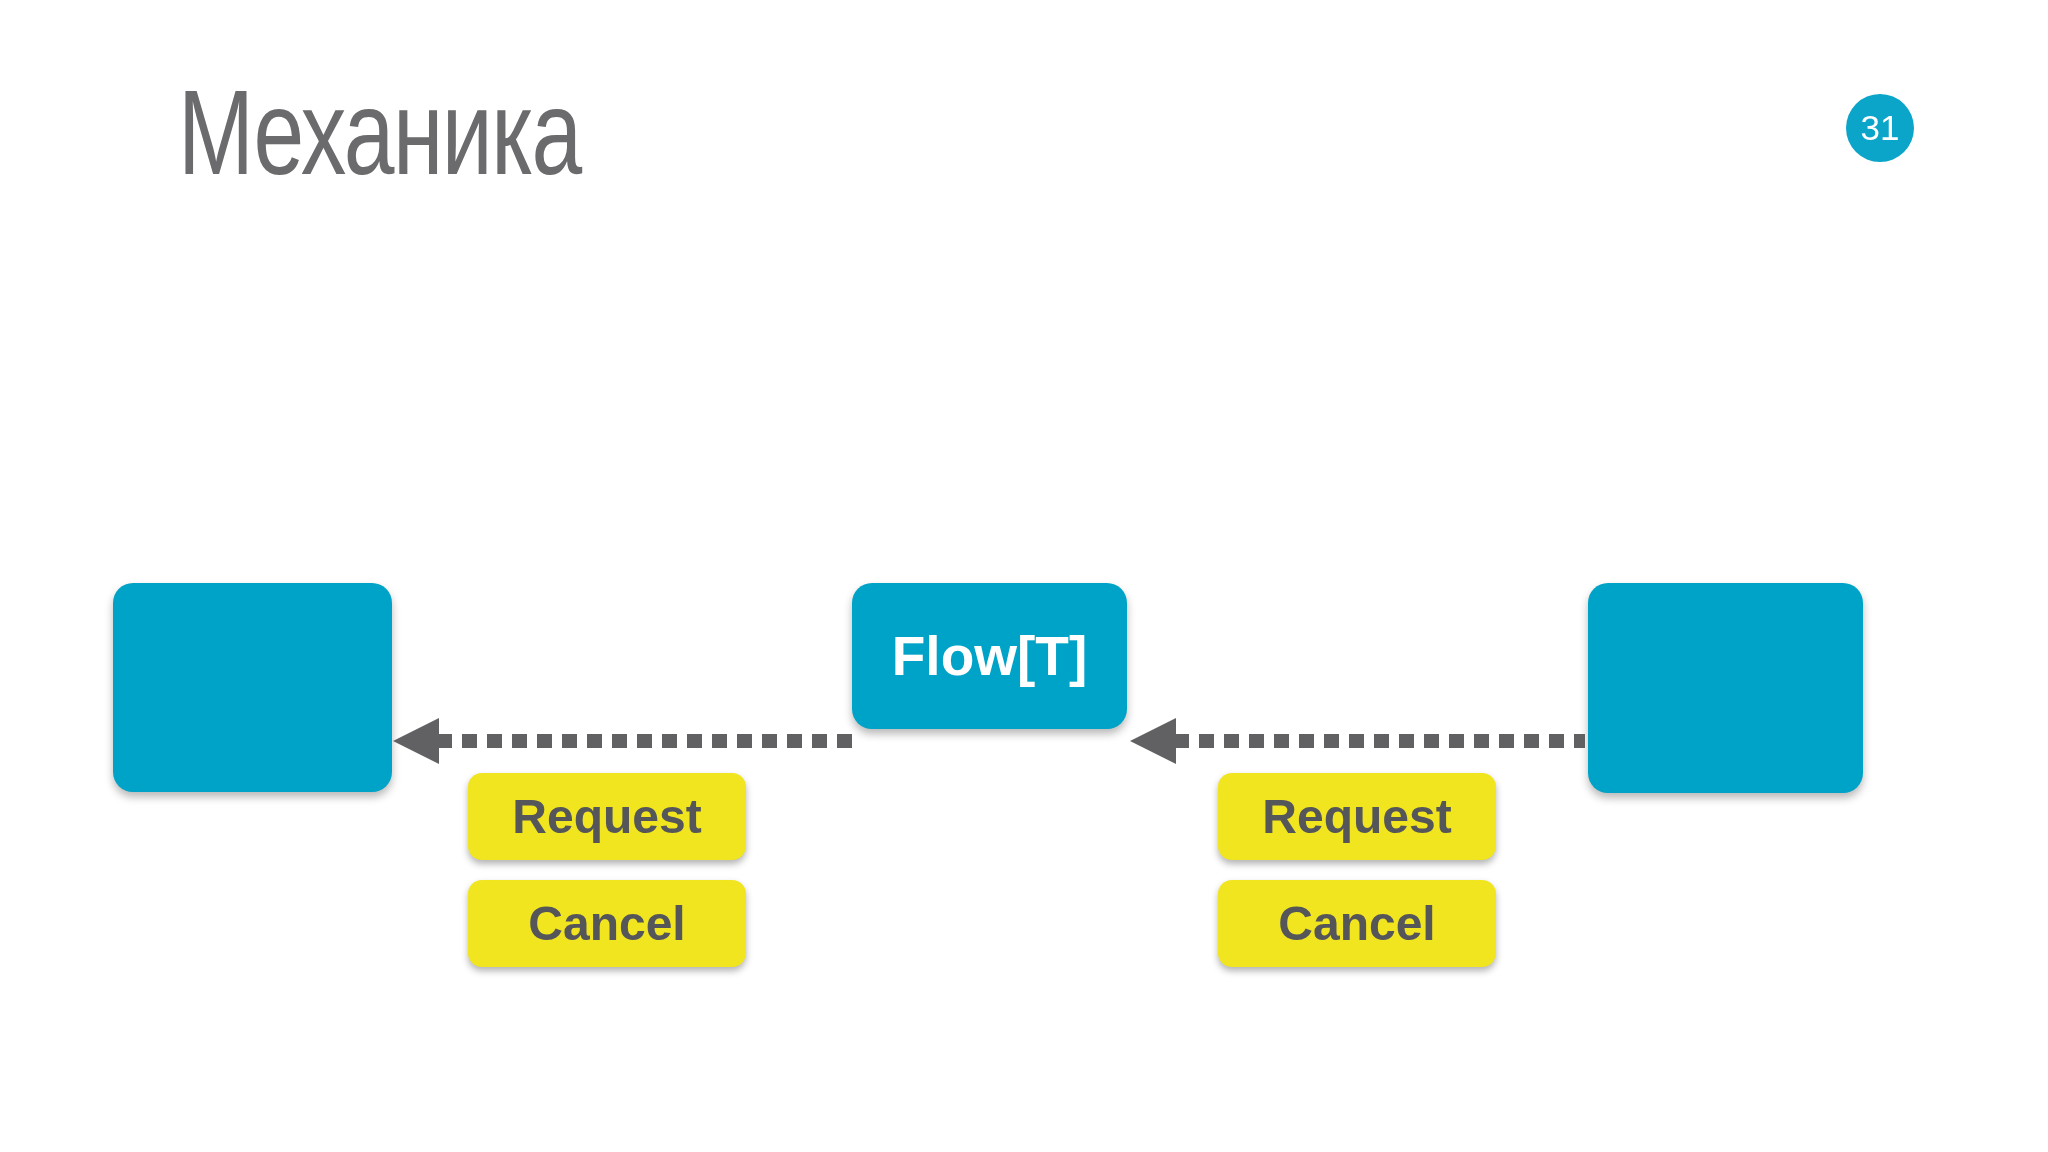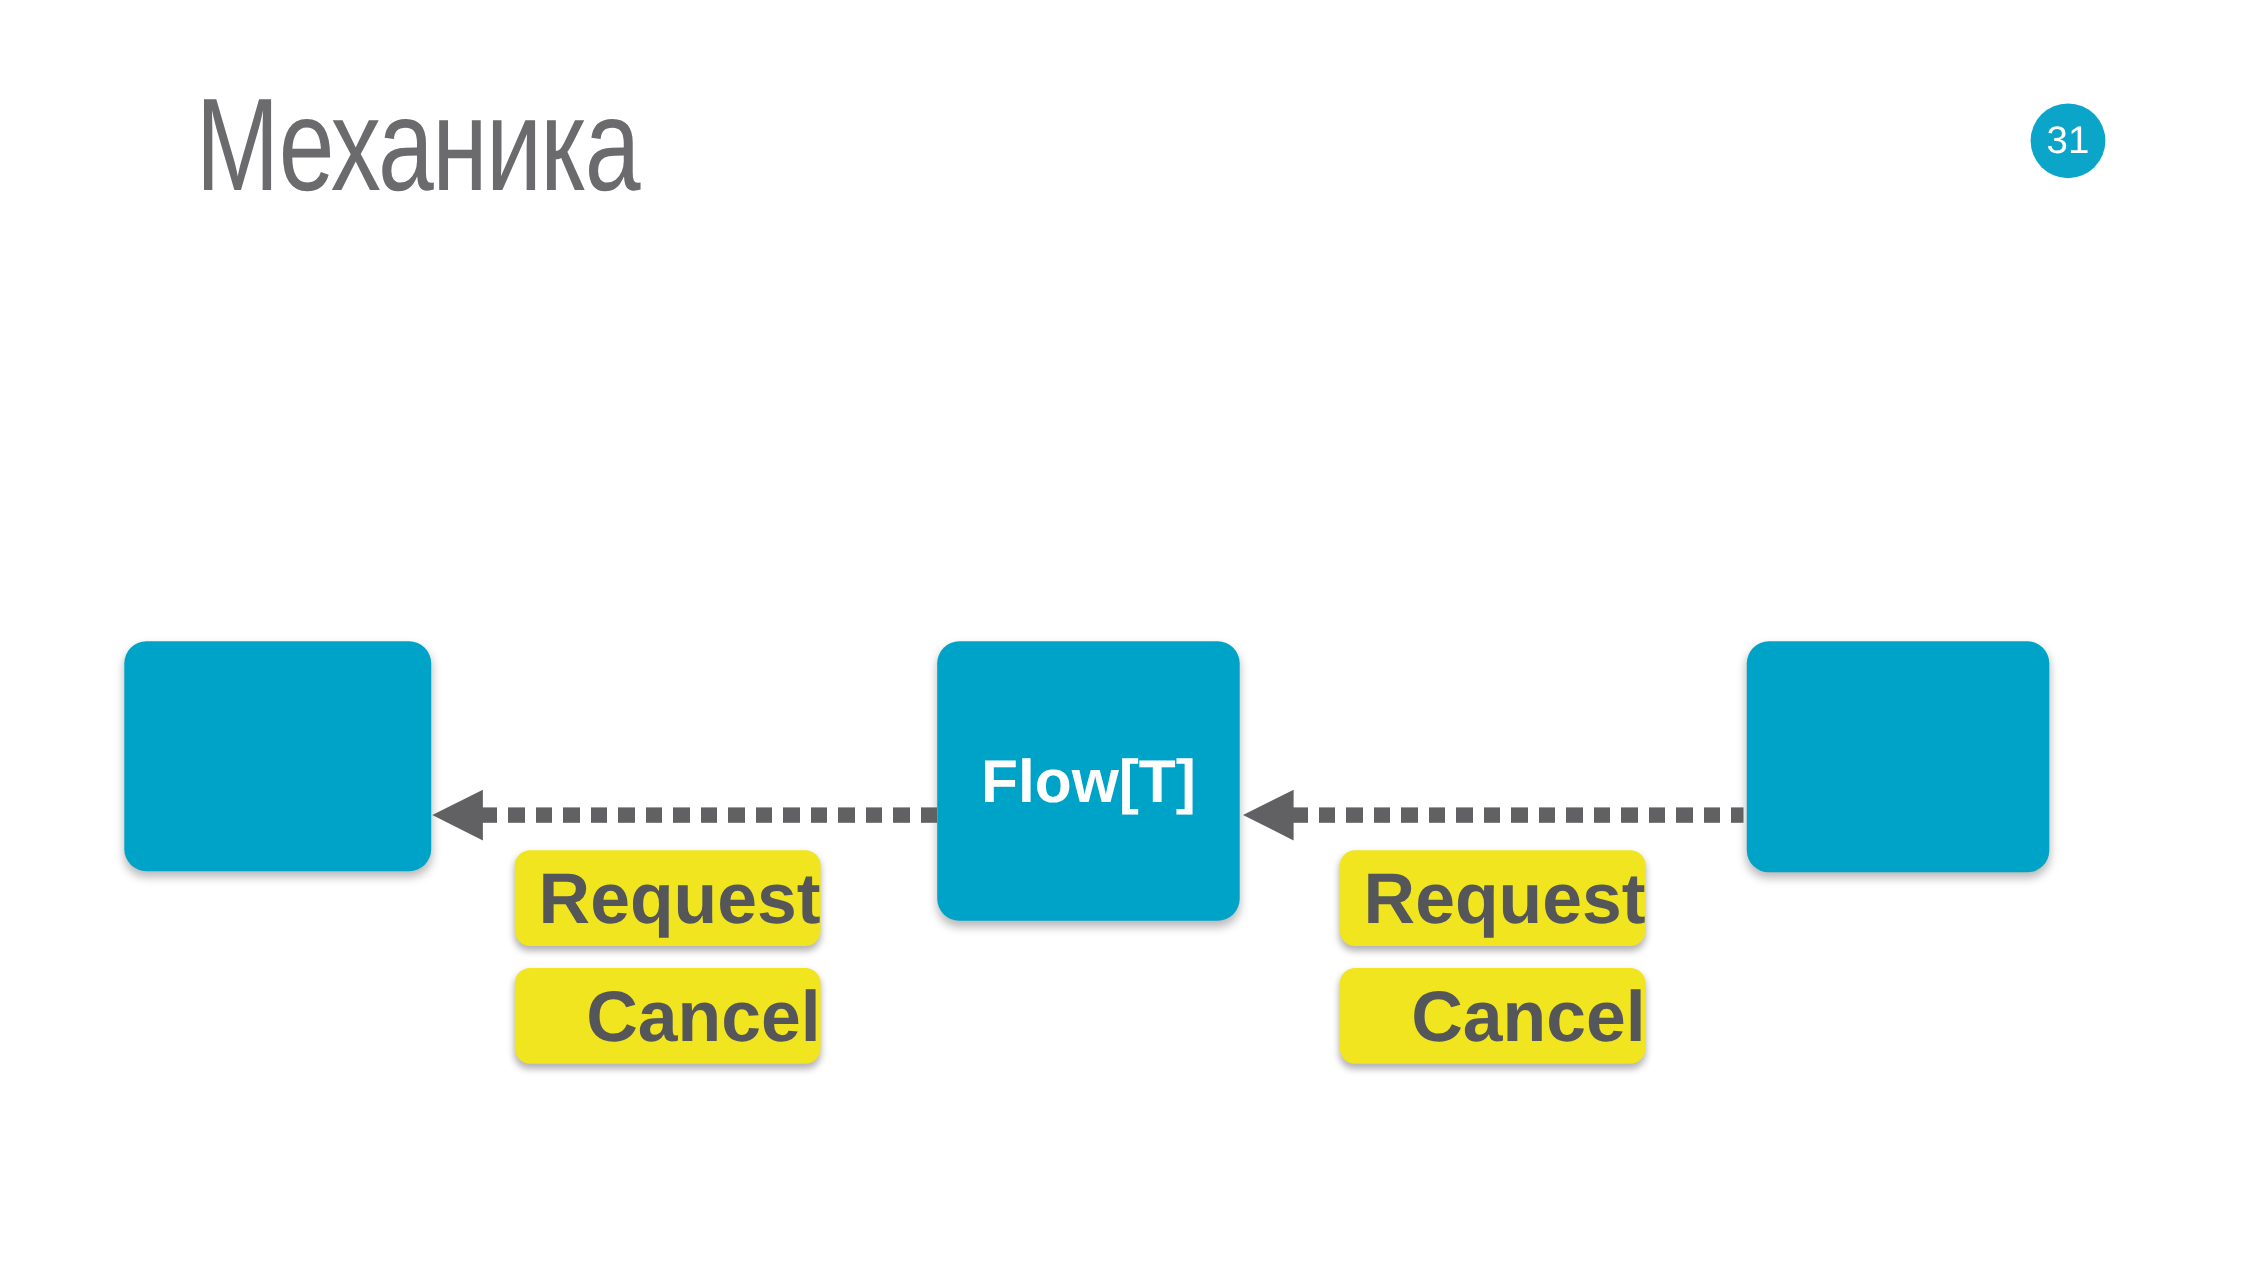--- a/index.html
+++ b/index.html
@@ -27,21 +27,21 @@
     background:#0aa5c8; color:#ffffff;
     font-size:35px; display:flex; align-items:center; justify-content:center;
   }
 
   .box {
     position:absolute; background:#00a3c8;
     border-radius:20px;
     box-shadow:0 5px 9px rgba(0,0,0,0.28);
   }
   .box-left  { left:113px;  top:583px; width:279px; height:209px; }
-  .box-flow  { left:852px;  top:583px; width:275px; height:254px;
+  .box-flow  { left:852px;  top:583px; width:275px; height:146px;
                display:flex; align-items:center; justify-content:center;
                color:#ffffff; font-weight:bold; font-size:55px; letter-spacing:0px; }
   .box-right { left:1588px; top:583px; width:275px; height:210px; }
 
   .arrow { position:absolute; top:718px; height:46px; }
   .arrow-1 { left:393px;  width:464px; }
   .arrow-2 { left:1130px; width:455px; }
   .arrow .head {
     position:absolute; left:0; top:0; width:0; height:0;
     border-top:23px solid transparent;
@@ -50,22 +50,22 @@
   }
   .arrow .line {
     position:absolute; left:44px; right:0; top:16px; height:14px;
     background:repeating-linear-gradient(90deg, #616163 0 15px, transparent 15px 25px);
   }
 
   .btn {
     position:absolute; width:278px; height:87px;
     background:#f1e51f; border-radius:14px;
     box-shadow:0 4px 7px rgba(0,0,0,0.30);
-    display:flex; align-items:center; justify-content:flex-end;
-    color:#55565a; font-weight:bold; font-size:65px;
+    display:flex; align-items:center; justify-content:center;
+    color:#55565a; font-weight:bold; font-size:48px;
   }
   .btn-req-left    { left:468px;  top:773px; }
   .btn-cancel-left { left:468px;  top:880px; }
   .btn-req-right   { left:1218px; top:773px; }
   .btn-cancel-right{ left:1218px; top:880px; }
 </style>
 </head>
 <body>
 
 <div class="slide">

